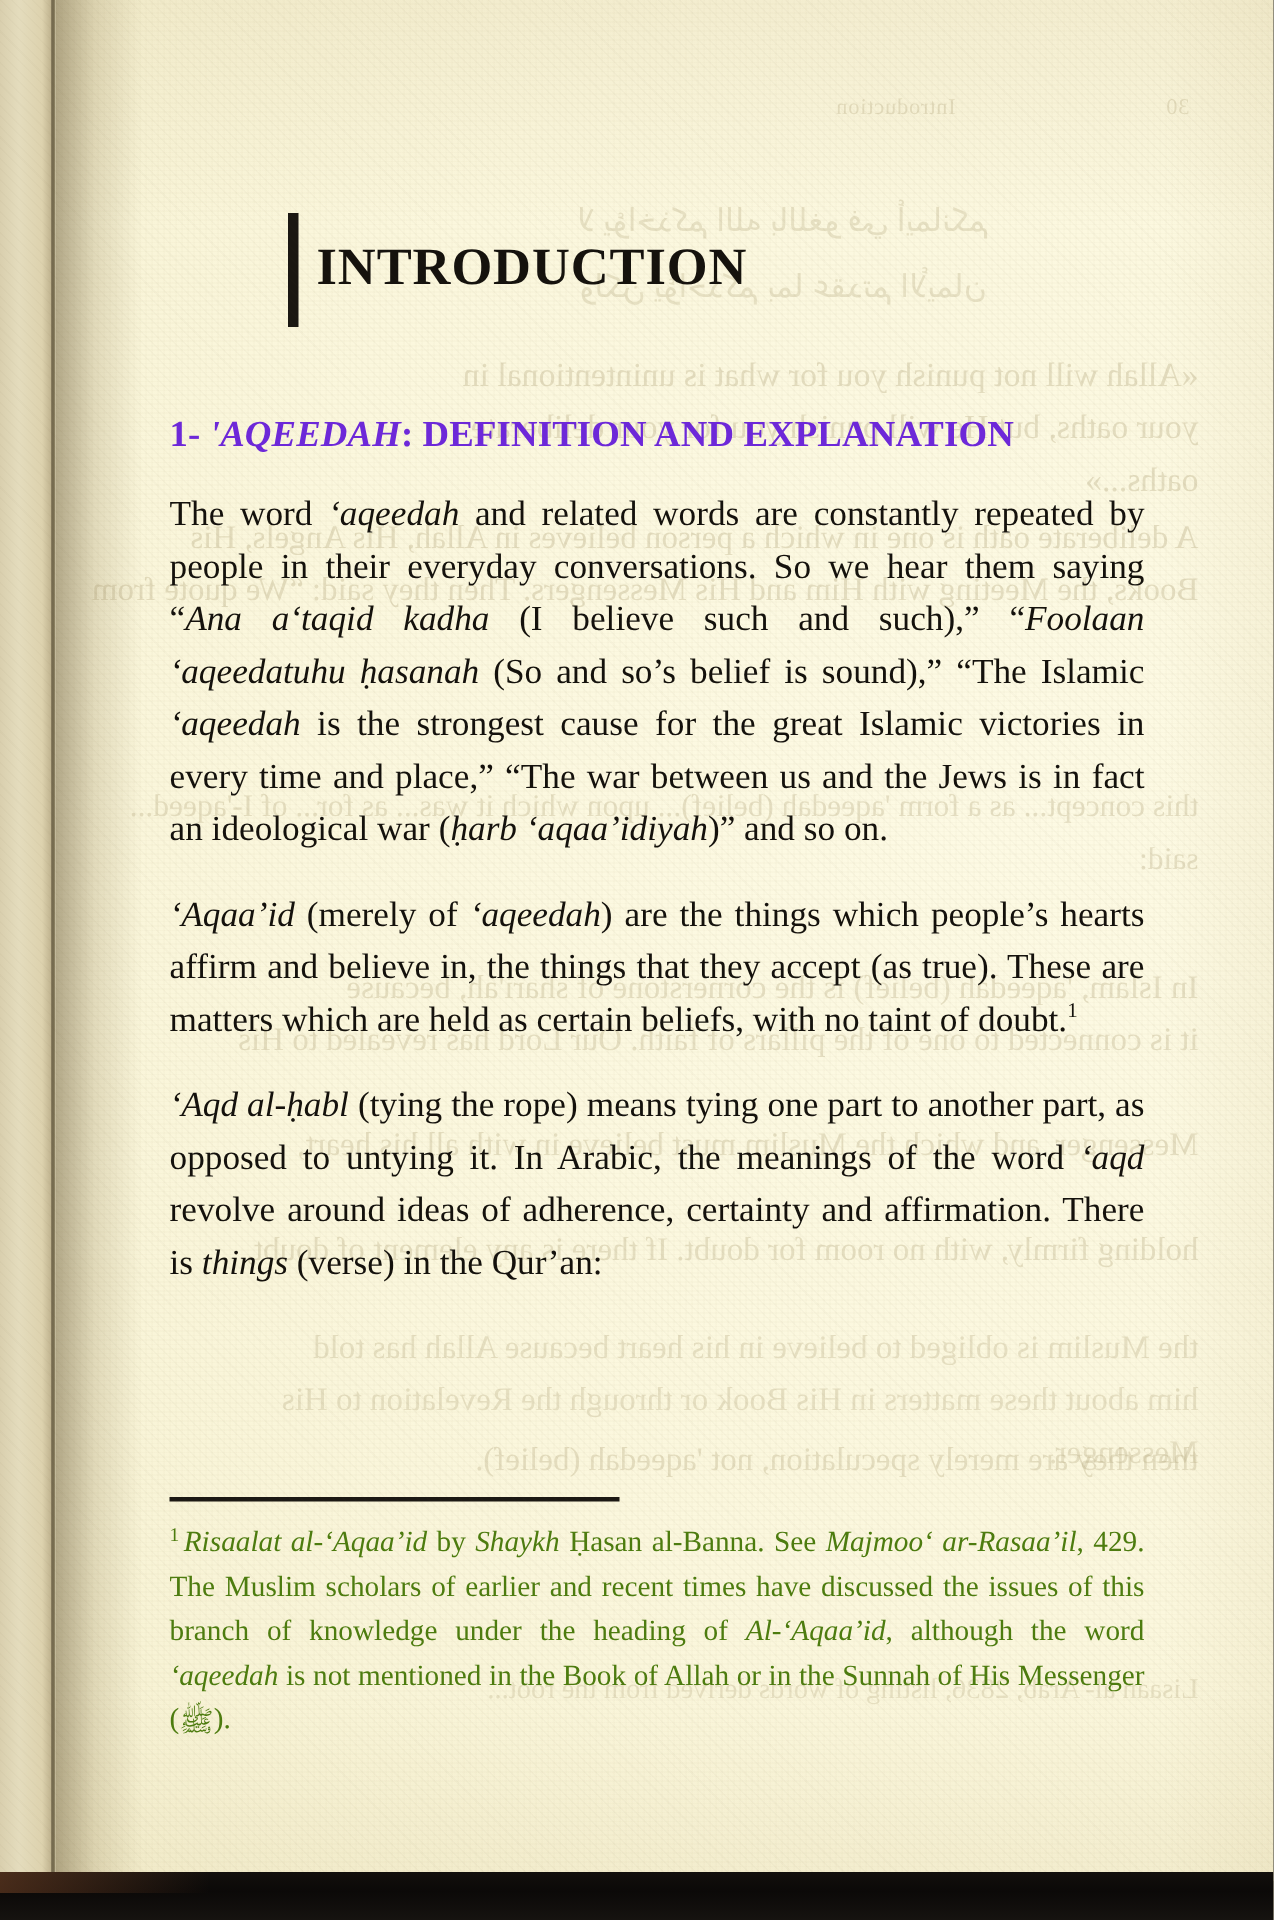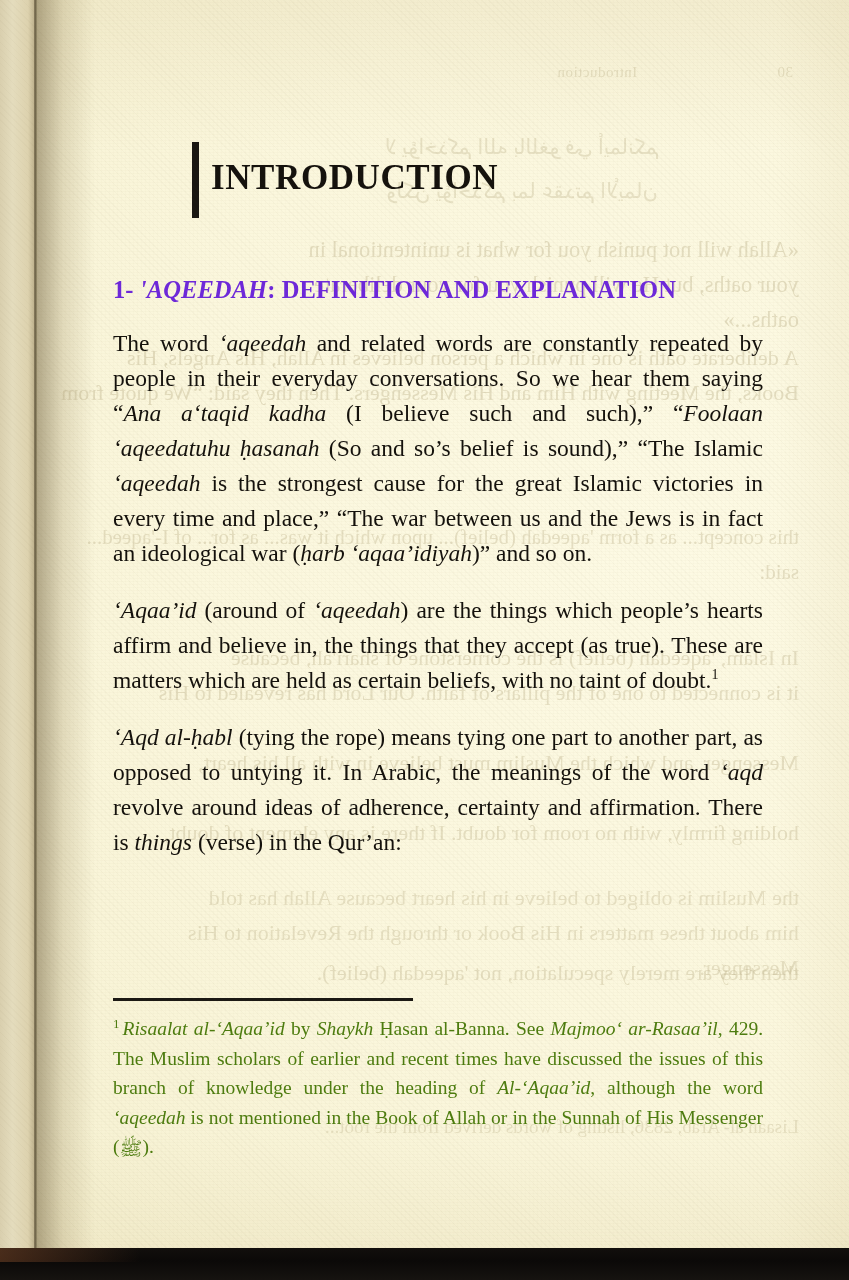--- a/index.html
+++ b/index.html
@@ -318,21 +318,21 @@
       <div class="chapter-title">INTRODUCTION</div>
     </div>
 
     <div class="h1">
       <span>1-</span>
       <span class="it">'AQEEDAH</span><span>: DEFINITION AND EXPLANATION</span>
     </div>
 
 
     <p class="body"><span>The word </span><span class="it">‘aqeedah</span><span> and related words are constantly repeated by people in their everyday conversations. So we hear them saying “</span><span class="it">Ana a‘taqid kadha</span><span> (I believe such and such),” “</span><span class="it">Foolaan ‘aqeedatuhu ḥasanah</span><span> (So and so’s belief is sound),” “The Islamic </span><span class="it">‘aqeedah</span><span> is the strongest cause for the great Islamic victories in every time and place,” “The war between us and the Jews is in fact an ideological war (</span><span class="it">ḥarb ‘aqaa’idiyah</span><span>)” and so on.</span></p>
-    <p class="body"><span class="it">‘Aqaa’id</span><span> (around of </span><span class="it">‘aqeedah</span><span>) are the things which people’s hearts affirm and believe in, the things that they accept (as true). These are matters which are held as certain beliefs, with no taint of doubt.</span><sup class="fn">1</sup></p>
+    <p class="body"><span class="it">‘Aqaa’id</span><span> (merely of </span><span class="it">‘aqeedah</span><span>) are the things which people’s hearts affirm and believe in, the things that they accept (as true). These are matters which are held as certain beliefs, with no taint of doubt.</span><sup class="fn">1</sup></p>
     <p class="body"><span class="it">‘Aqd al-ḥabl</span><span> (tying the rope) means tying one part to another part, as opposed to untying it. In Arabic, the meanings of the word </span><span class="it">‘aqd</span><span> revolve around ideas of adherence, certainty and affirmation. There is </span><span class="it">things</span><span> (verse) in the Qur’an:</span></p>
   </div>
 
   <div class="footnote-wrap">
     <div class="footnote-rule"></div>
     <p class="footnote"><sup class="fnmark">1</sup><span><span class="it">Risaalat al-‘Aqaa’id</span><span> by </span><span class="it">Shaykh</span><span> Ḥasan al-Banna. See </span><span class="it">Majmoo‘ ar-Rasaa’il</span><span>, 429. The Muslim scholars of earlier and recent times have discussed the issues of this branch of knowledge under the heading of </span><span class="it">Al-‘Aqaa’id</span><span>, although the word </span><span class="it">‘aqeedah</span><span> is not mentioned in the Book of Allah or in the Sunnah of His Messenger (</span></span><span class="salla">ﷺ</span><span>).</span></p>
   </div>
 
   <div class="ink-noise"></div>
   <div class="scanner-base"></div>

